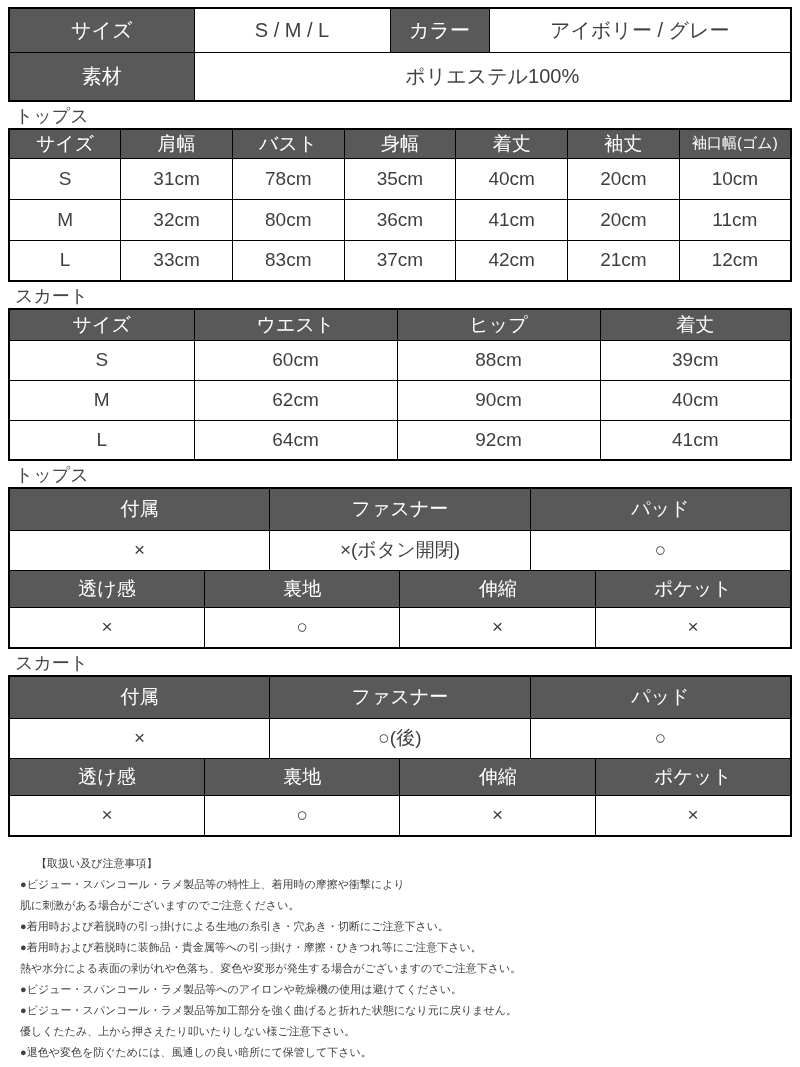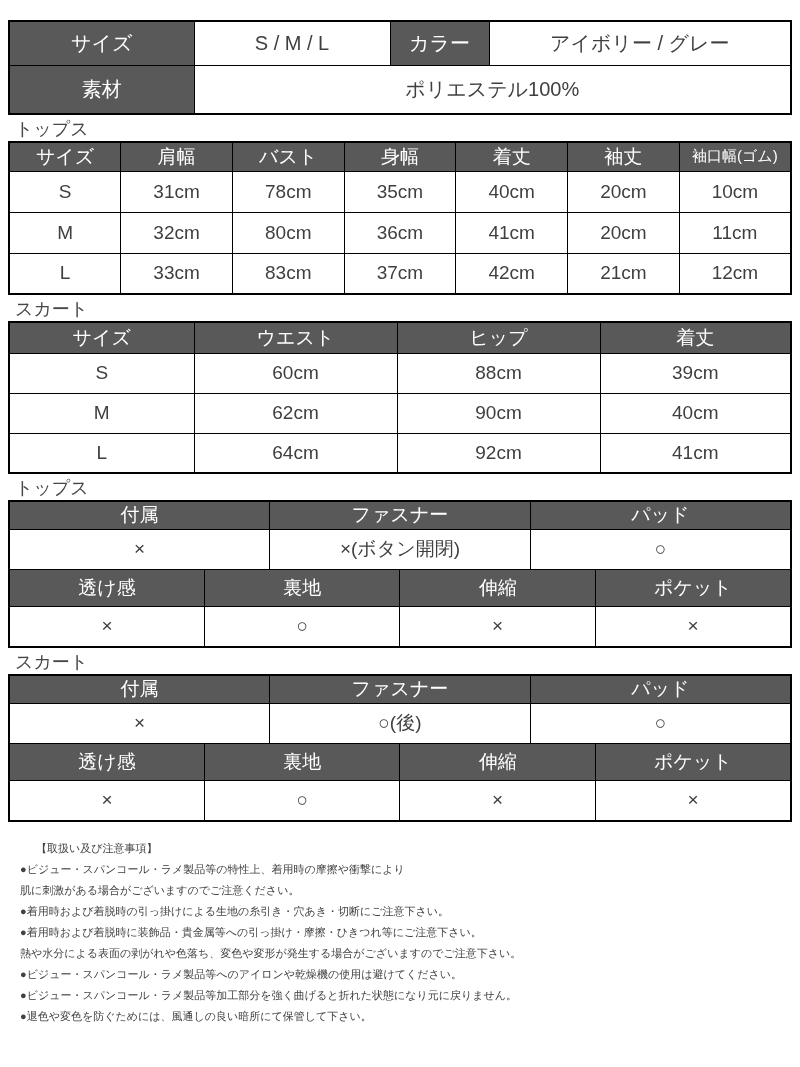--- a/index.html
+++ b/index.html
@@ -10,42 +10,42 @@
     --page-bg:#ffffff;
   }
   *{box-sizing:border-box;}
   html,body{margin:0;padding:0;}
   body{
     width:800px;height:1067px;overflow:hidden;
     background:var(--page-bg);
     font-family:"Liberation Sans","DejaVu Sans",sans-serif;
     color:var(--text);
   }
-  .wrap{padding:20px 8px 0 8px;}
+  .wrap{padding:7px 8px 0 8px;}
   table{
     border-collapse:collapse;table-layout:fixed;width:784px;
     border:2px solid var(--border);
   }
   td{
     border:1px solid var(--border);
     text-align:center;vertical-align:middle;
     font-size:19px;color:var(--text);
     padding:0;overflow:hidden;white-space:nowrap;
   }
   td.hd{background:var(--header-bg);color:var(--header-text);font-size:19px;}
   .t-info td{font-size:20px;}
   .t-info td.hd{font-size:20px;}
   .t-info .r1 td{height:44px;}
   .t-info .r2 td{height:49px;}
   .t-size .rh td{height:29px;}
   .t-size .rd td{height:41px;}
   .t-size2 .rh td{height:31px;}
   .t-size2 .rd td{height:40px;}
   td.sm{font-size:15px;}
-  .t-spec .rh1 td{height:28px;}
+  .t-spec .rh1 td{height:42px;}
   .t-spec .rv1 td{height:40px;}
   .t-spec .rh2 td{height:37px;}
   .t-spec .rv2 td{height:41px;}
   .section-label{
     font-size:18px;line-height:20px;margin:4px 0 2px 7px;color:#474747;
   }
   .notes{
     margin-top:16px;padding-left:12px;
     font-size:11px;line-height:21px;color:#414141;
   }
@@ -220,16 +220,17 @@
 
   <div class="notes">
     <div class="title">【取扱い及び注意事項】</div>
     <div>●ビジュー・スパンコール・ラメ製品等の特性上、着用時の摩擦や衝撃により</div>
     <div>肌に刺激がある場合がございますのでご注意ください。</div>
     <div>●着用時および着脱時の引っ掛けによる生地の糸引き・穴あき・切断にご注意下さい。</div>
     <div>●着用時および着脱時に装飾品・貴金属等への引っ掛け・摩擦・ひきつれ等にご注意下さい。</div>
     <div>熱や水分による表面の剥がれや色落ち、変色や変形が発生する場合がございますのでご注意下さい。</div>
     <div>●ビジュー・スパンコール・ラメ製品等へのアイロンや乾燥機の使用は避けてください。</div>
     <div>●ビジュー・スパンコール・ラメ製品等加工部分を強く曲げると折れた状態になり元に戻りません。</div>
+    <div>優しくたたみ、上から押さえたり叩いたりしない様ご注意下さい。</div>
     <div>●退色や変色を防ぐためには、風通しの良い暗所にて保管して下さい。</div>
   </div>
 
 </div>
 
 </body></html>

